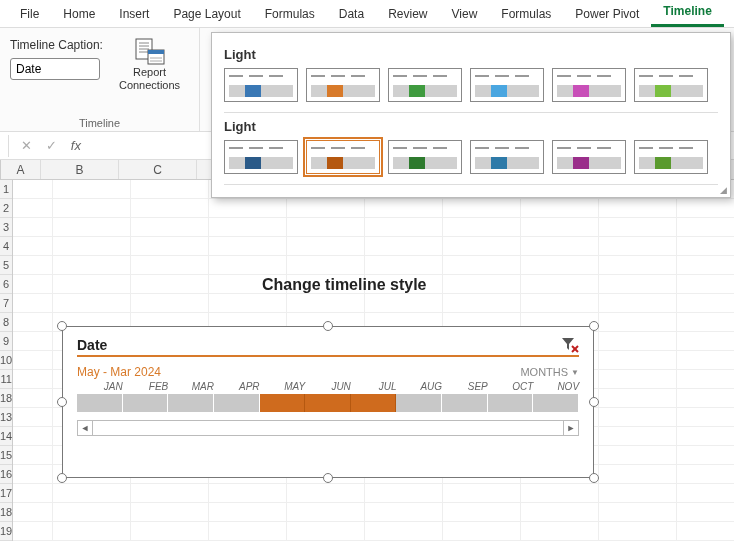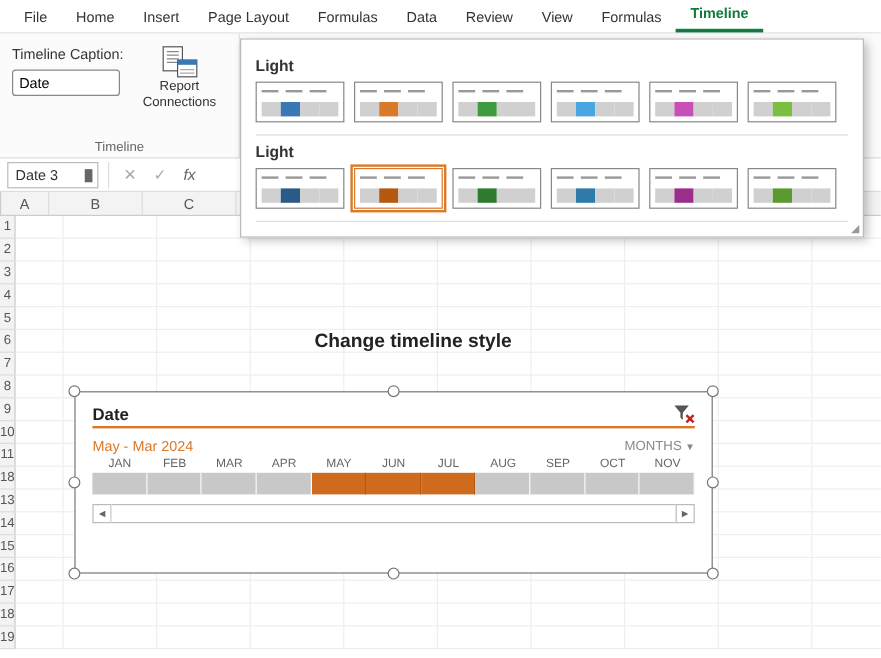--- a/index.html
+++ b/index.html
@@ -16,21 +16,21 @@
 .group-body { display: flex; gap: 12px; flex: 1; }
 .group-label { text-align: center; font-size: 11px; color: #666; padding-top: 2px; }
 .caption-col { display: flex; flex-direction: column; gap: 6px; }
 .caption-label { font-size: 12px; color: #333; padding-top: 4px;}
 .caption-input { width: 90px; height: 22px; border: 1px solid #888; border-radius: 3px; padding: 0 5px; font-size: 12px; }
 .report-conn { display: flex; flex-direction: column; align-items: center; gap: 0; padding: 4px 4px 0; }
 .report-conn .icon { width: 32px; height: 28px; }
 .report-conn .lbl { text-align: center; font-size: 11px; line-height: 13px; }
 
 
-.style-panel { position: absolute; left: 200px; top: 32px; width: 520px; background: #fff; border: 1px solid #bbb; box-shadow: 3px 3px 8px rgba(0,0,0,.25); padding: 10px 12px 6px; z-index: 10; }
+.style-panel { position: absolute; left: 211px; top: 32px; width: 520px; background: #fff; border: 1px solid #bbb; box-shadow: 3px 3px 8px rgba(0,0,0,.25); padding: 10px 12px 6px; z-index: 10; }
 .style-section-title { font-weight: 600; font-size: 13px; margin: 4px 0 6px; }
 .style-row { display: flex; gap: 8px; margin-bottom: 10px; }
 .style-swatch { width: 74px; height: 34px; border: 1px solid #888; background: #fff; position: relative; cursor: pointer; }
 .style-swatch.selected { outline: 2px solid #d87a2a; outline-offset: 1px; border-color: #d87a2a; }
 .sw-top { position: absolute; top: 3px; left: 4px; right: 4px; height: 8px; display: flex; gap: 6px; }
 .sw-top .dash { width: 14px; height: 2px; background: #999; margin-top: 3px; }
 .sw-bar { position: absolute; bottom: 4px; left: 4px; right: 4px; height: 12px; display: flex; }
 .sw-bar .seg { flex: 1; }
 .sw-bar .g { background: #d0d0d0; }
 .divider { border: none; border-top: 1px solid #ddd; margin: 6px 0; }
@@ -76,21 +76,21 @@
 
 .tl-inner { position: absolute; inset: 6px; display: flex; flex-direction: column; padding: 4px 8px; }
 .tl-head { display: flex; justify-content: space-between; align-items: center; border-bottom: 2px solid #d87a2a; padding-bottom: 2px; }
 .tl-title { font-weight: 700; font-size: 14px; color: #222; }
 .tl-filter-icon { color: #444; font-size: 14px; position: relative; }
 .tl-range-row { display: flex; justify-content: space-between; align-items: center; margin-top: 8px; font-size: 12px; }
 .tl-range { color: #d87a2a; }
 .tl-level { color: #888; font-size: 11px; display: flex; align-items: center; gap: 3px; }
 .tl-year { font-size: 11px; color: #777; margin-top: 10px; }
 .tl-months { display: flex; margin-top: 2px; }
-.tl-month { flex: 1; font-size: 10px; color: #666; text-align: center; }
+.tl-month { flex: 1; font-size: 10px; color: #666; text-align: right; font-style: italic; }
 .tl-bar { display: flex; height: 18px; margin-top: 2px; }
 .tl-seg { flex: 1; background: #c8c8c8; border-right: 1px solid #fff; }
 .tl-seg.sel { background: #cf6b1e; border-right-color: #b55810; }
 .tl-scroll { display: flex; margin-top: 8px; height: 16px; }
 .tl-sbtn { width: 16px; height: 16px; border: 1px solid #bbb; display: flex; align-items: center; justify-content: center; font-size: 9px; color: #666; cursor: pointer; }
 .tl-strack { flex: 1; border-top: 1px solid #bbb; border-bottom: 1px solid #bbb; background: #fff; }
 
 svg { display: block; }
 </style>
 </head>
@@ -99,20 +99,21 @@
 <div class="ribbon-tabs" id="ribbon-tabs">
     <div class="ribbon-tab">File</div>
     <div class="ribbon-tab">Home</div>
     <div class="ribbon-tab">Insert</div>
     <div class="ribbon-tab">Page Layout</div>
     <div class="ribbon-tab">Formulas</div>
     <div class="ribbon-tab">Data</div>
     <div class="ribbon-tab">Review</div>
     <div class="ribbon-tab">View</div>
     <div class="ribbon-tab">Formulas</div>
+    <div class="ribbon-tab">Power Pivot</div>
     <div class="ribbon-tab active">Timeline</div>
   </div>
 
 <div class="ribbon">
   <div class="group" style="width:200px">
     <div class="group-body">
       <div class="caption-col">
         <div class="caption-label">Timeline Caption:</div>
         <input class="caption-input" value="Date" style="">
       </div>
@@ -301,24 +302,20 @@
           <div class="seg g"></div>
           <div class="seg g"></div>
         </div>
       </div>
     </div>
   <hr class="divider">
   <div class="resize-grip">◢</div>
 </div>
 
 <div class="fxbar">
-  <div class="namebox">
-    <span>Date 3</span>
-      <span class="chev">█</span>
-  </div>
   <div class="fx-sep"></div>
   <span class="fx-ctl">✕</span>
   <span class="fx-ctl">✓</span>
   <span class="fx-label">fx</span>
   <input class="fx-input" style="">
 </div>
 
 <div class="sheet">
   <div class="col-headers">
     <div class="corner"></div>

